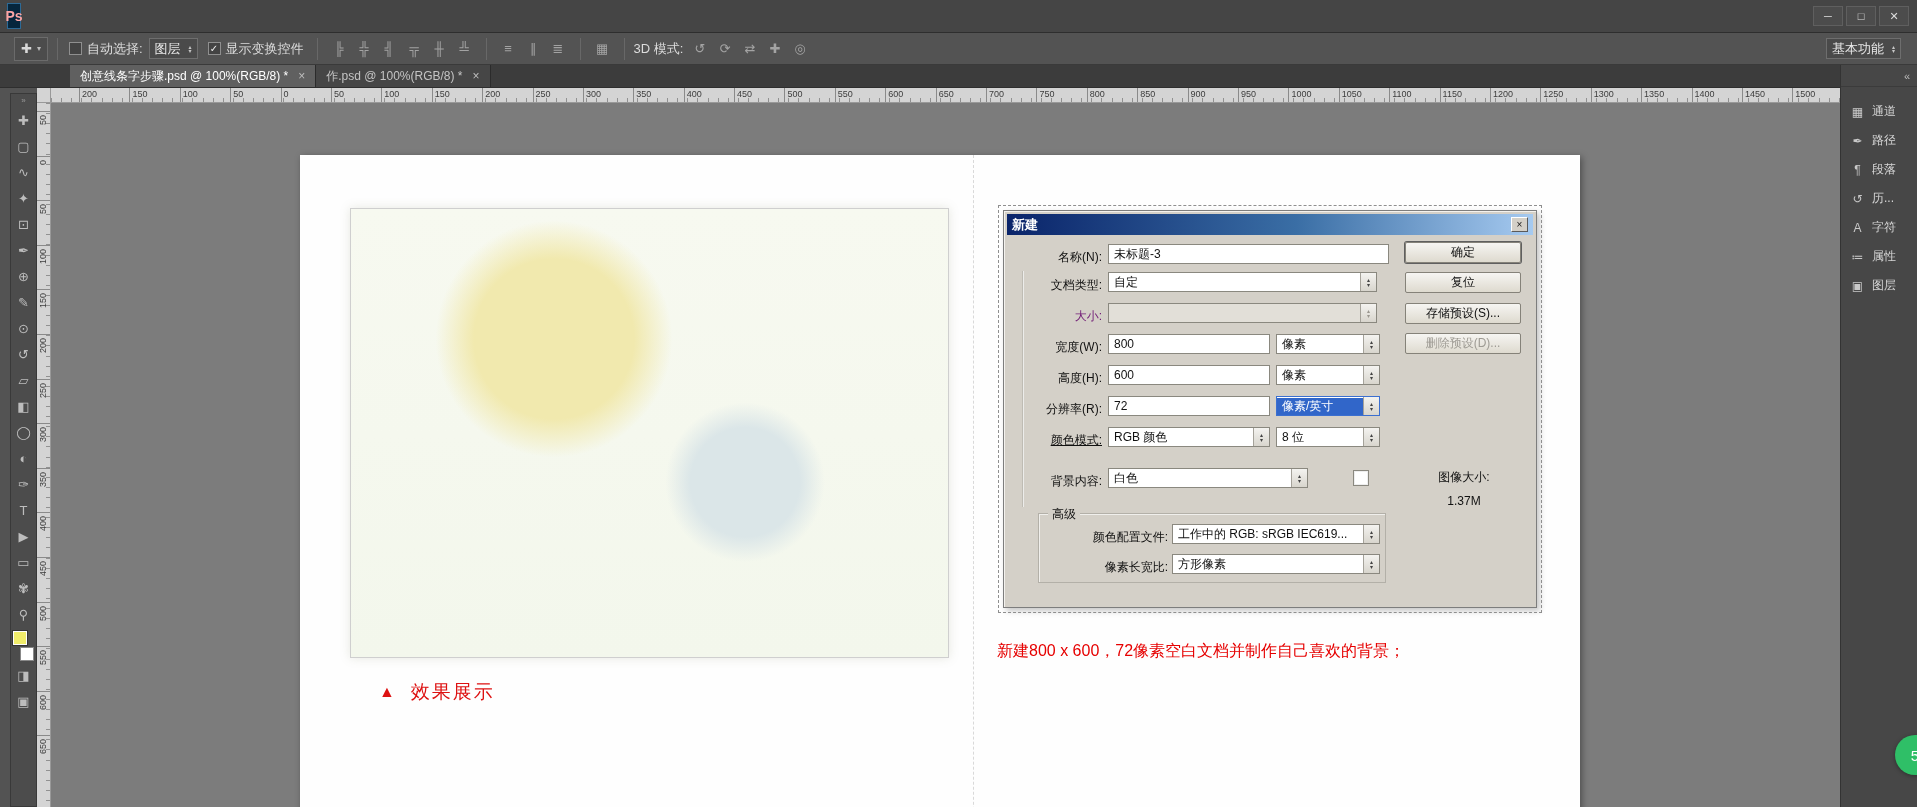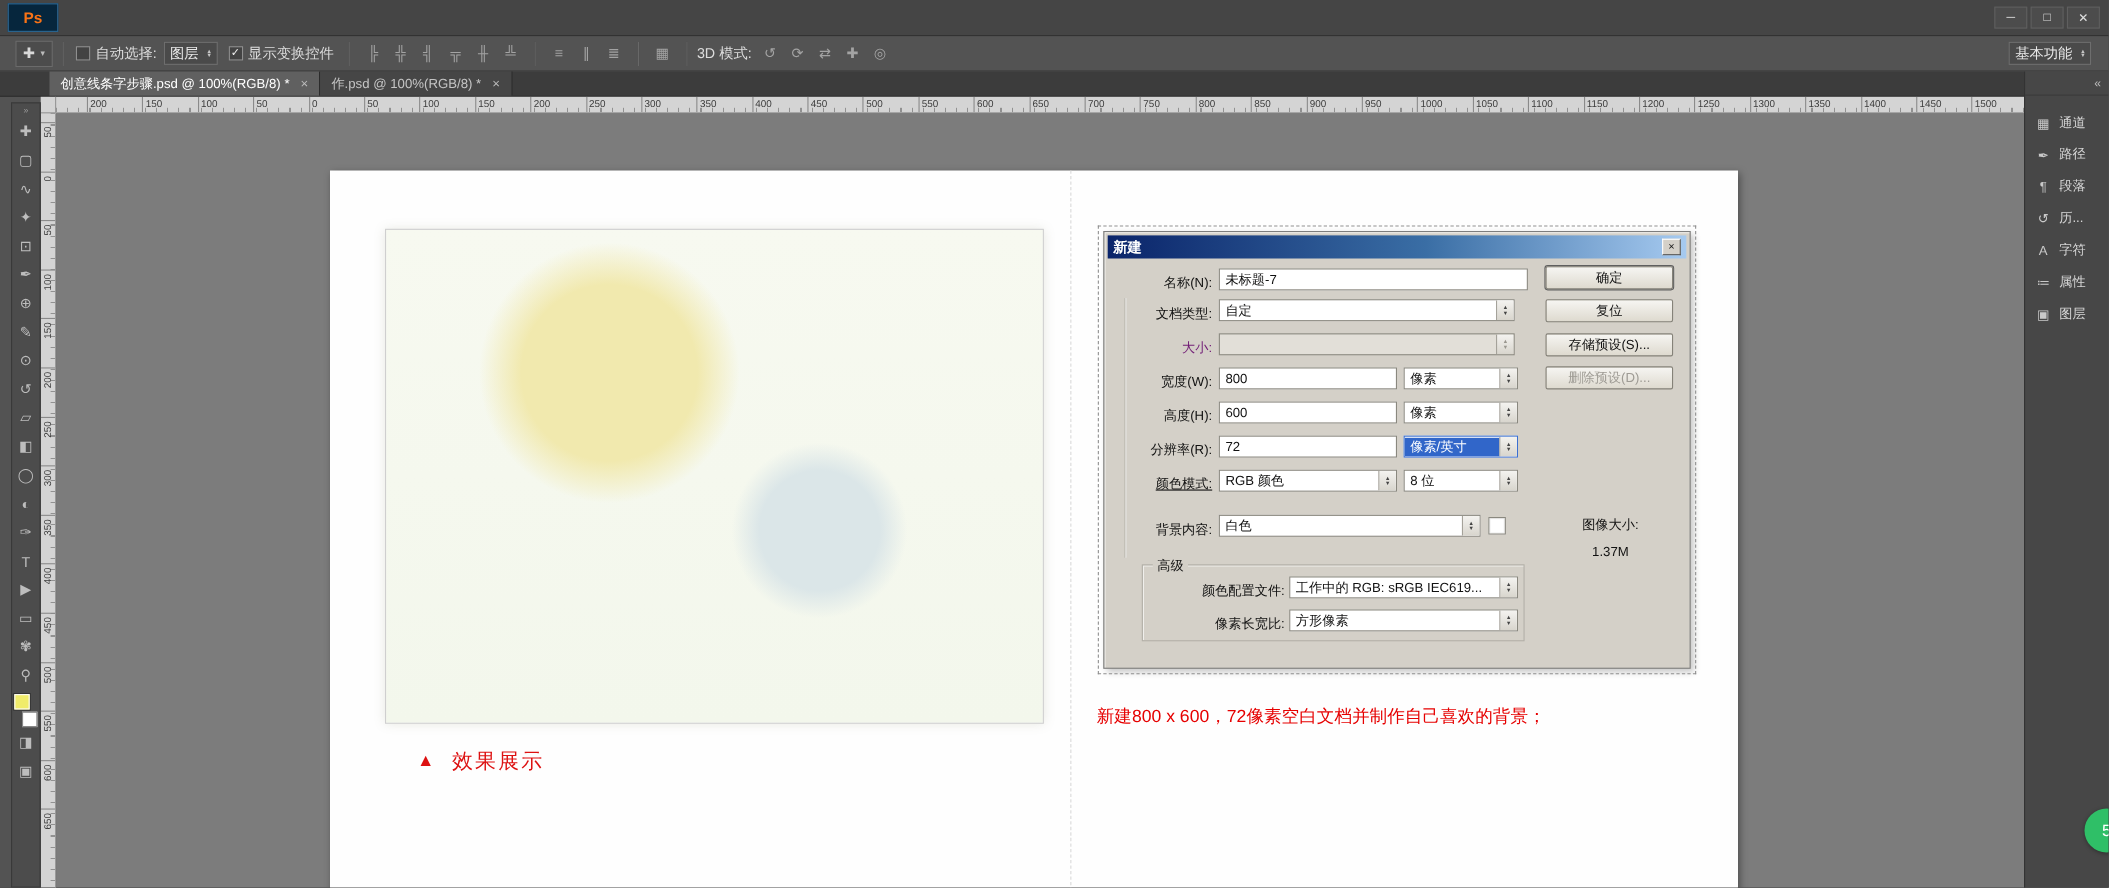--- a/index.html
+++ b/index.html
@@ -3,22 +3,22 @@
 <meta charset="utf-8">
 <style>
   *{margin:0;padding:0;box-sizing:border-box;}
   html,body{width:1917px;height:807px;overflow:hidden;background:#3a3a3a;
     font-family:"Liberation Sans","DejaVu Sans",sans-serif;}
   .app{position:relative;width:1917px;height:807px;background:#535353;overflow:hidden;}
 
   
   .menubar{position:absolute;left:0;top:0;width:100%;height:33px;background:#454545;
     border-bottom:1px solid #2e2e2e;display:flex;align-items:center;}
-  .ps-logo{width:46px;height:26px;margin:0 9px 0 7px;background:#06263d;border:1px solid #2d6a96;
-    color:#f97316;font-weight:bold;font-size:14px;display:flex;align-items:center;justify-content:center;flex:0 0 auto;}
+  .ps-logo{width:14px;height:26px;margin:0 9px 0 7px;background:#06263d;border:1px solid #2d6a96;
+    color:#fca5a5;font-weight:bold;font-size:14px;display:flex;align-items:center;justify-content:center;flex:0 0 auto;}
   .menus{display:flex;align-items:center;height:100%;}
   .menu-item{color:#e8e8e8;font-size:13px;padding:0 10px;line-height:33px;white-space:nowrap;cursor:default;}
   .win-controls{margin-left:auto;display:flex;margin-right:8px;}
   .win-btn{width:30px;height:20px;color:#ddd;display:flex;align-items:center;justify-content:center;
     font-size:11px;border:1px solid #5f5f5f;background:#4c4c4c;margin-left:3px;}
 
   
   .optionsbar{position:absolute;left:0;top:33px;width:100%;height:32px;background:#535353;
     border-bottom:1px solid #3a3a3a;display:flex;align-items:center;font-size:13px;color:#dcdcdc;}
   .ob-toolbox{display:flex;align-items:center;gap:5px;margin-left:14px;padding:2px 6px;height:24px;
@@ -31,21 +31,21 @@
   .dd-dark{display:inline-flex;align-items:center;border:1px solid #6e6e6e;background:#4a4a4a;
     height:21px;padding:0 5px;margin:0 8px 0 2px;color:#e8e8e8;white-space:nowrap;}
   .arrows-d{display:inline-flex;flex-direction:column;margin-left:8px;color:#c6c6c6;}
   .arrows-d i,.ab i{font-style:normal;font-size:6px;line-height:4px;}
   .ob-icons{display:flex;align-items:center;}
   .ob-icon{font-size:13px;color:#a3a3a3;width:25px;text-align:center;}
   .workspace{margin-left:auto;margin-right:16px;}
 
   
   .tabbar{position:absolute;left:0;top:65px;width:1840px;height:23px;background:#3c3c3c;
-    display:flex;align-items:stretch;padding-left:45px;border-bottom:1px solid #2e2e2e;}
+    display:flex;align-items:stretch;padding-left:70px;border-bottom:1px solid #2e2e2e;}
   .tab{display:flex;align-items:center;gap:10px;padding:0 10px;font-size:12px;
     border-right:1px solid #2b2b2b;white-space:nowrap;}
   .tab.active{background:#606060;color:#fff;}
   .tab.inactive{background:#464646;color:#c4c4c4;}
   .tab-close{font-size:12px;color:#bdbdbd;}
 
   
   .ruler-corner{position:absolute;left:37px;top:88px;width:14px;height:15px;background:#d4d4d4;
     border-right:1px solid #999;border-bottom:1px solid #999;}
   .ruler-h{position:absolute;left:51px;top:88px;width:1789px;height:15px;background:#d4d4d4;
@@ -495,21 +495,21 @@
       </div>
 
       <div class="dlg">
         <div class="dlg-title">
           <span>新建</span>
           <div class="dlg-close">×</div>
         </div>
         <div class="etch"></div>
 
         <span class="lbl" style="top:36px;">名称(N):</span>
-        <div class="txt" style="left:104px;top:33px;width:281px;">未标题-7</div>
+        <div class="txt" style="left:104px;top:33px;width:281px;">未标题-3</div>
 
         <div class="btn default" style="top:31px;">确定</div>
         <div class="btn" style="top:61px;">复位</div>
         <div class="btn" style="top:92px;">存储预设(S)...</div>
         <div class="btn disabled" style="top:122px;">删除预设(D)...</div>
 
         <span class="lbl" style="top:64px;">文档类型:</span>
         <div class="combo" style="left:104px;top:61px;width:269px;">
           <span class="val">自定</span>
           <span class="ab">
@@ -567,21 +567,21 @@
         </div>
         <div class="combo" style="left:272px;top:216px;width:104px;">
           <span class="val">8 位</span>
           <span class="ab">
               <i>▴</i>
               <i>▾</i>
             </span>
         </div>
 
         <span class="lbl" style="top:260px;">背景内容:</span>
-        <div class="combo" style="left:104px;top:257px;width:238px;">
+        <div class="combo" style="left:104px;top:257px;width:200px;">
           <span class="val">白色</span>
           <span class="ab">
               <i>▴</i>
               <i>▾</i>
             </span>
         </div>
         <div class="bgswatch"></div>
 
         <div class="imgsize">
           <div>图像大小:</div>

